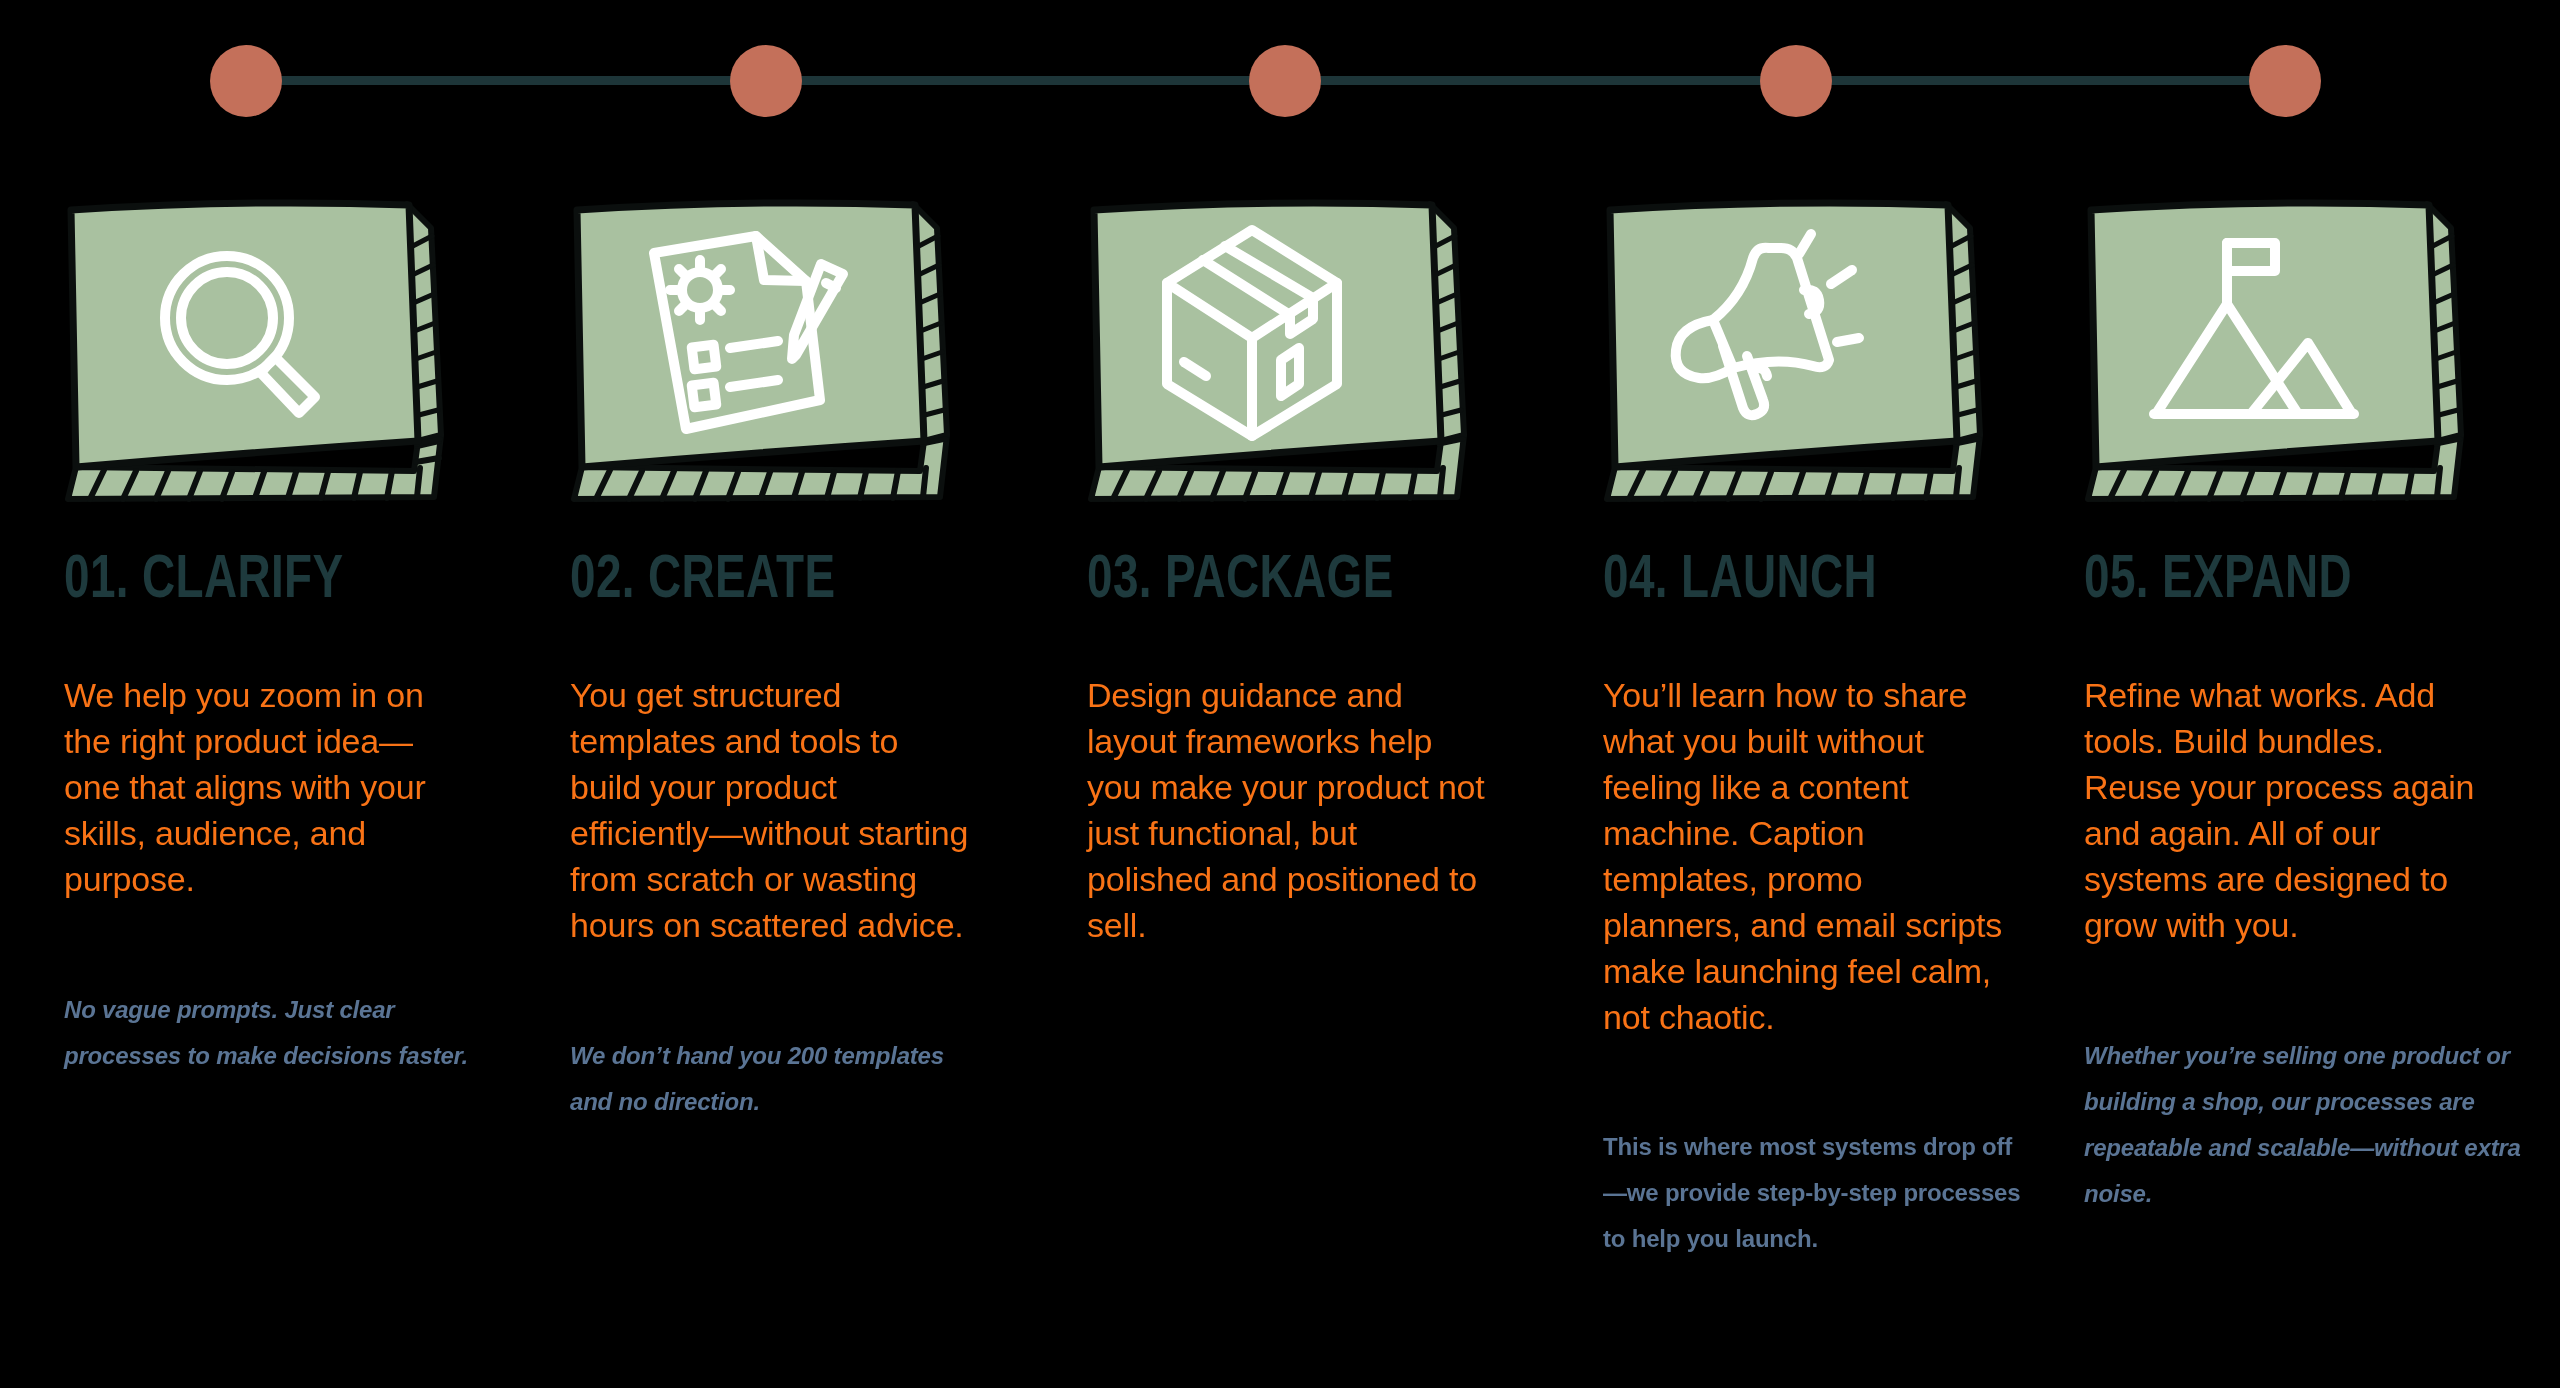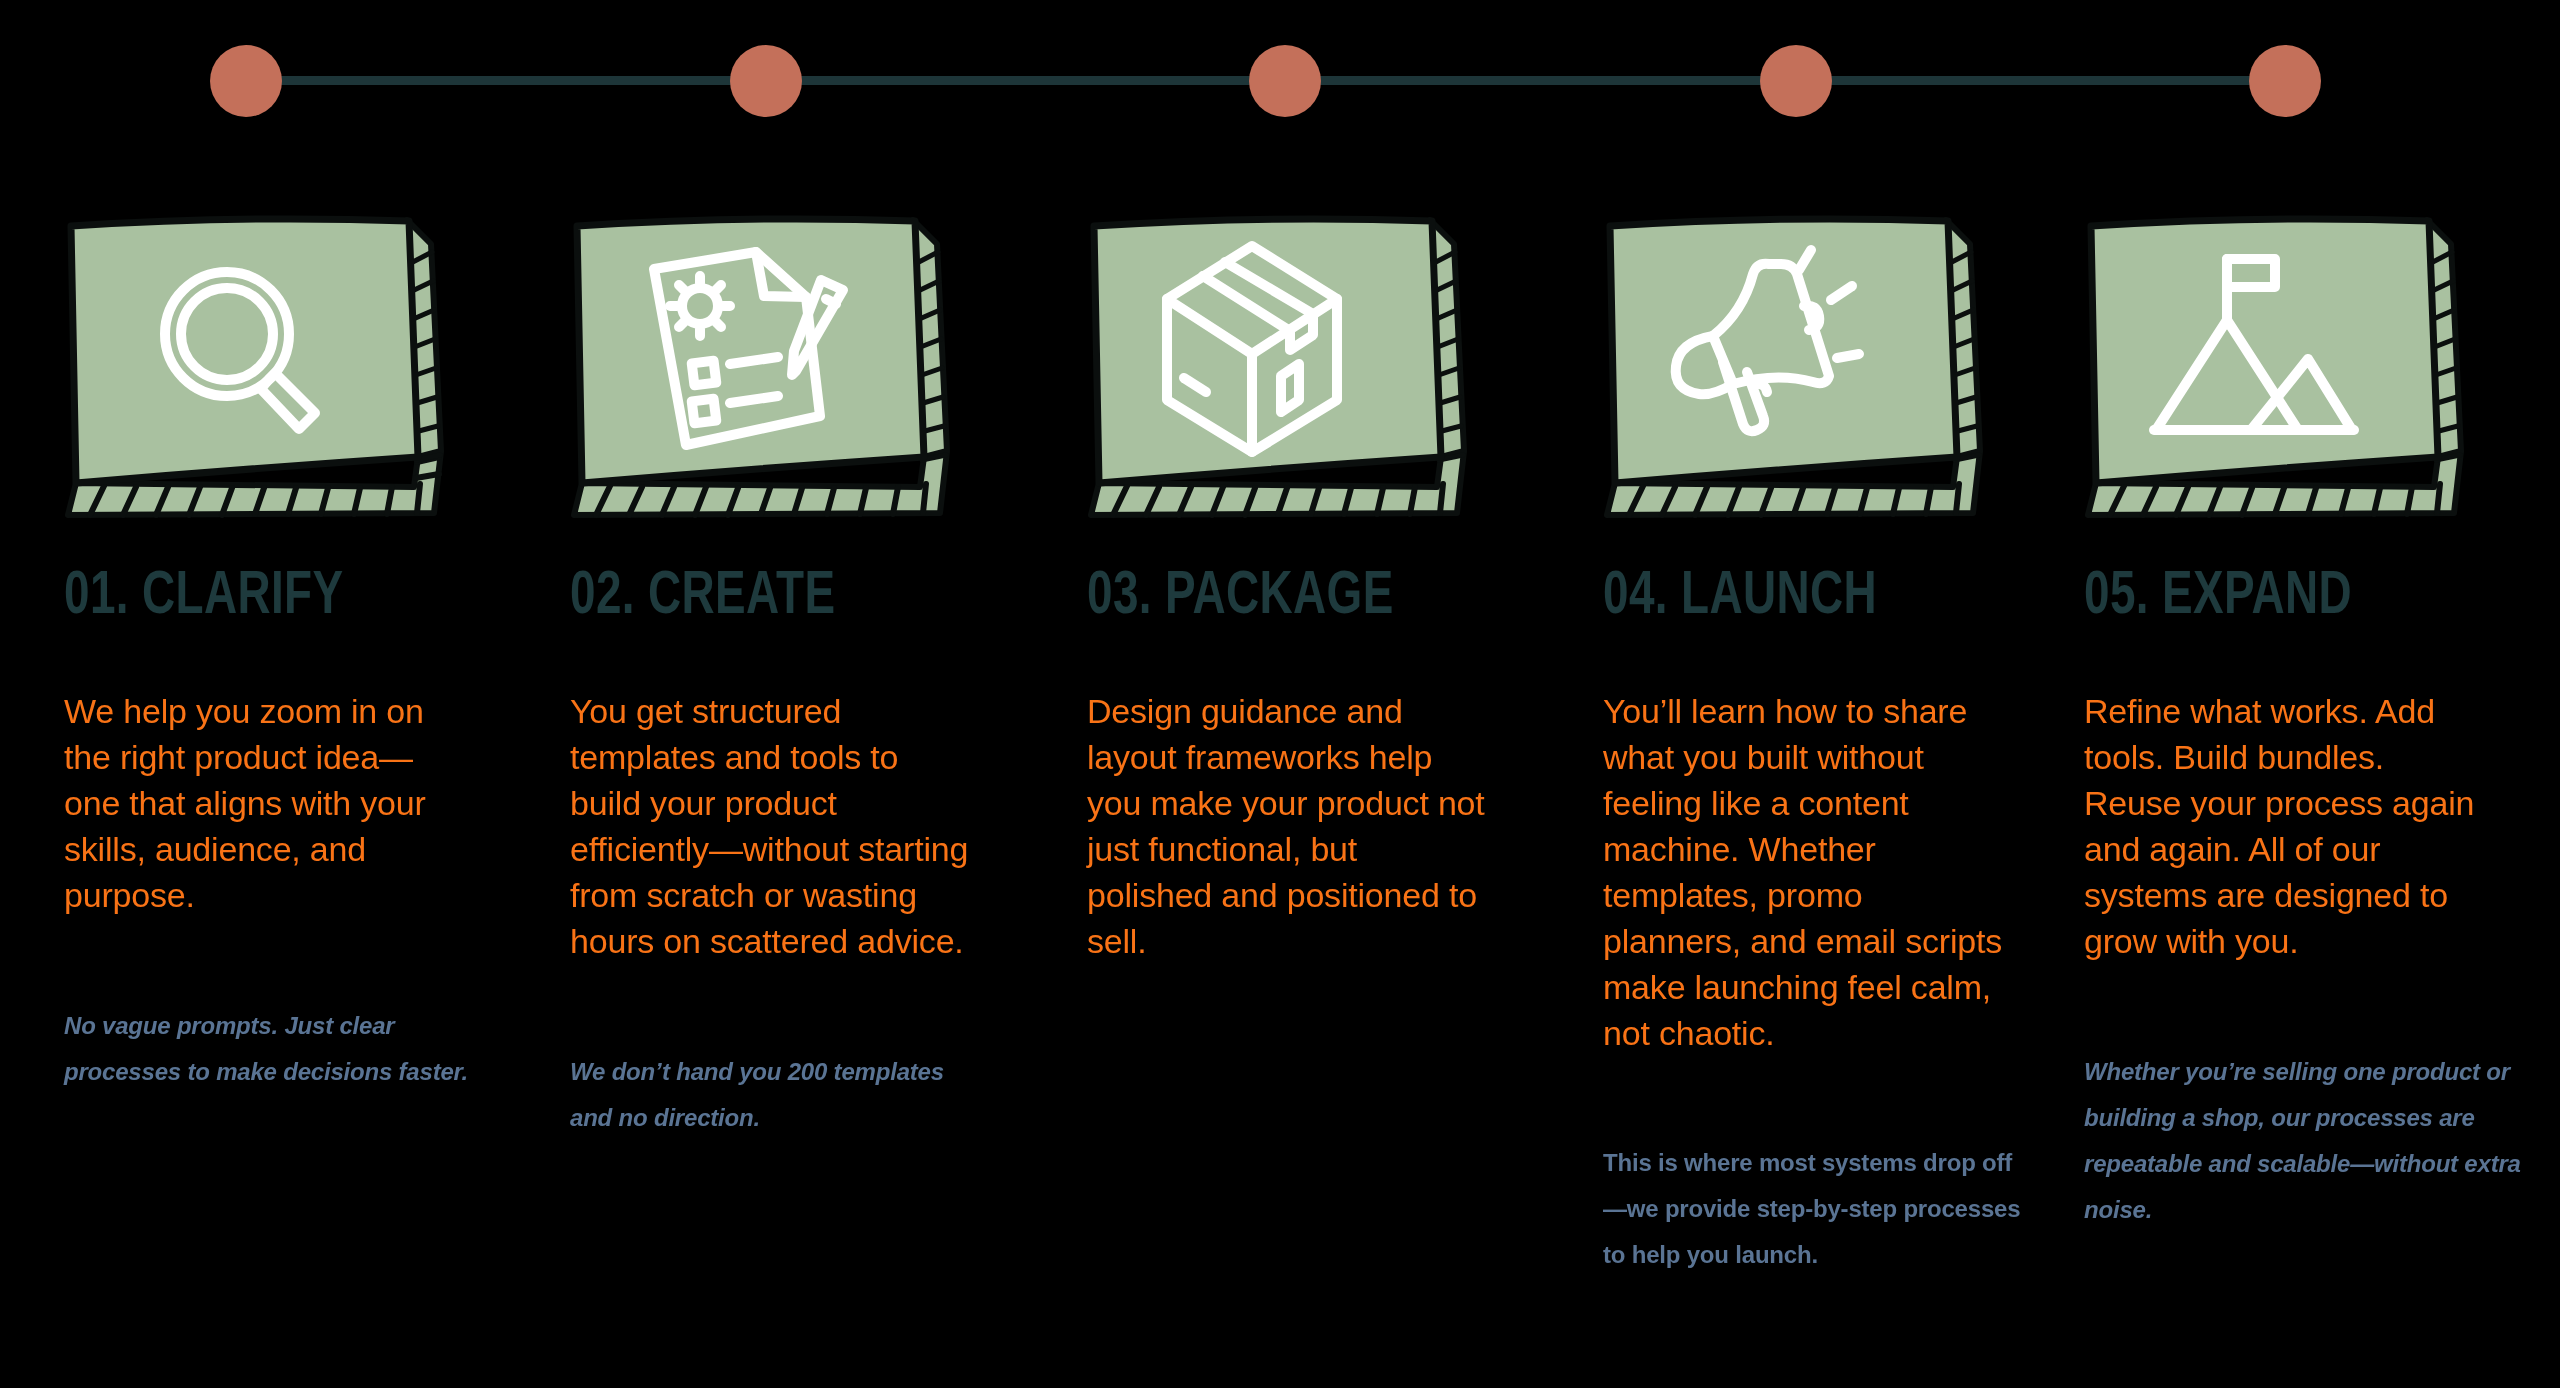--- a/index.html
+++ b/index.html
@@ -17,21 +17,21 @@
   .tl-line {
     position:absolute; height:9px; background:#1d3538;
     top:76px;
   }
   .tl-dot {
     position:absolute; width:72px; height:72px; border-radius:50%;
     background:#c4705a; top:45px;
   }
 
   
-  #cols { position:absolute; left:0; top:16px; width:2560px; height:1114px; }
+  #cols { position:absolute; left:0; top:0; width:2560px; height:1114px; }
   .col { position:absolute; top:0; width:500px; height:1388px; }
 
   
   .card-wrap { position:absolute; left:0; top:188px; width:382px; height:320px; }
   .card-wrap svg { display:block; width:382px; height:320px; overflow:visible; }
 
   
   .step-title {
     position:absolute; top:545px; left:2px;
     font-family:"Liberation Sans Narrow","Liberation Sans", sans-serif;
@@ -270,21 +270,21 @@
             <path d="M122 158 L142 220 Q146 230 156 226 Q166 222 162 212 L146 168"></path>
             <path d="M203 102 Q216 100 218 112 Q220 124 208 126"></path>
             <path d="M152 180 Q164 178 166 188"></path>
             <line x1="210" y1="46" x2="198" y2="66"></line>
             <line x1="251" y1="82" x2="230" y2="96"></line>
             <line x1="258" y1="150" x2="236" y2="154"></line>
           </g>
         </svg>
       </div>
       <div class="step-title">04. LAUNCH</div>
-      <div class="body-copy" style="top:672px;">You’ll learn how to share what you built without feeling like a content machine. Whether templates, promo planners, and email scripts make launching feel calm, not chaotic.</div>
+      <div class="body-copy" style="top:672px;">You’ll learn how to share what you built without feeling like a content machine. Caption templates, promo planners, and email scripts make launching feel calm, not chaotic.</div>
       <div class="emph roman" style="top:1124px;">This is where most systems drop off—we provide step-by-step processes to help you launch.</div>
     </div>
 
     <div class="col" style="left:2082px;">
       <div class="card-wrap">
         <svg viewBox="0 0 382 320" xmlns="http://www.w3.org/2000/svg">
           <g>
             <path d="M14 279 L6 311 L372 309 L379 247 L356 253 L352 283 Z" fill="#a9c1a0" stroke="#0b0f0e" stroke-width="6" stroke-linejoin="round"></path>
             <g stroke="#0b0f0e" stroke-width="6" stroke-linecap="round">
               <line x1="42" y1="282" x2="28" y2="311"></line>

